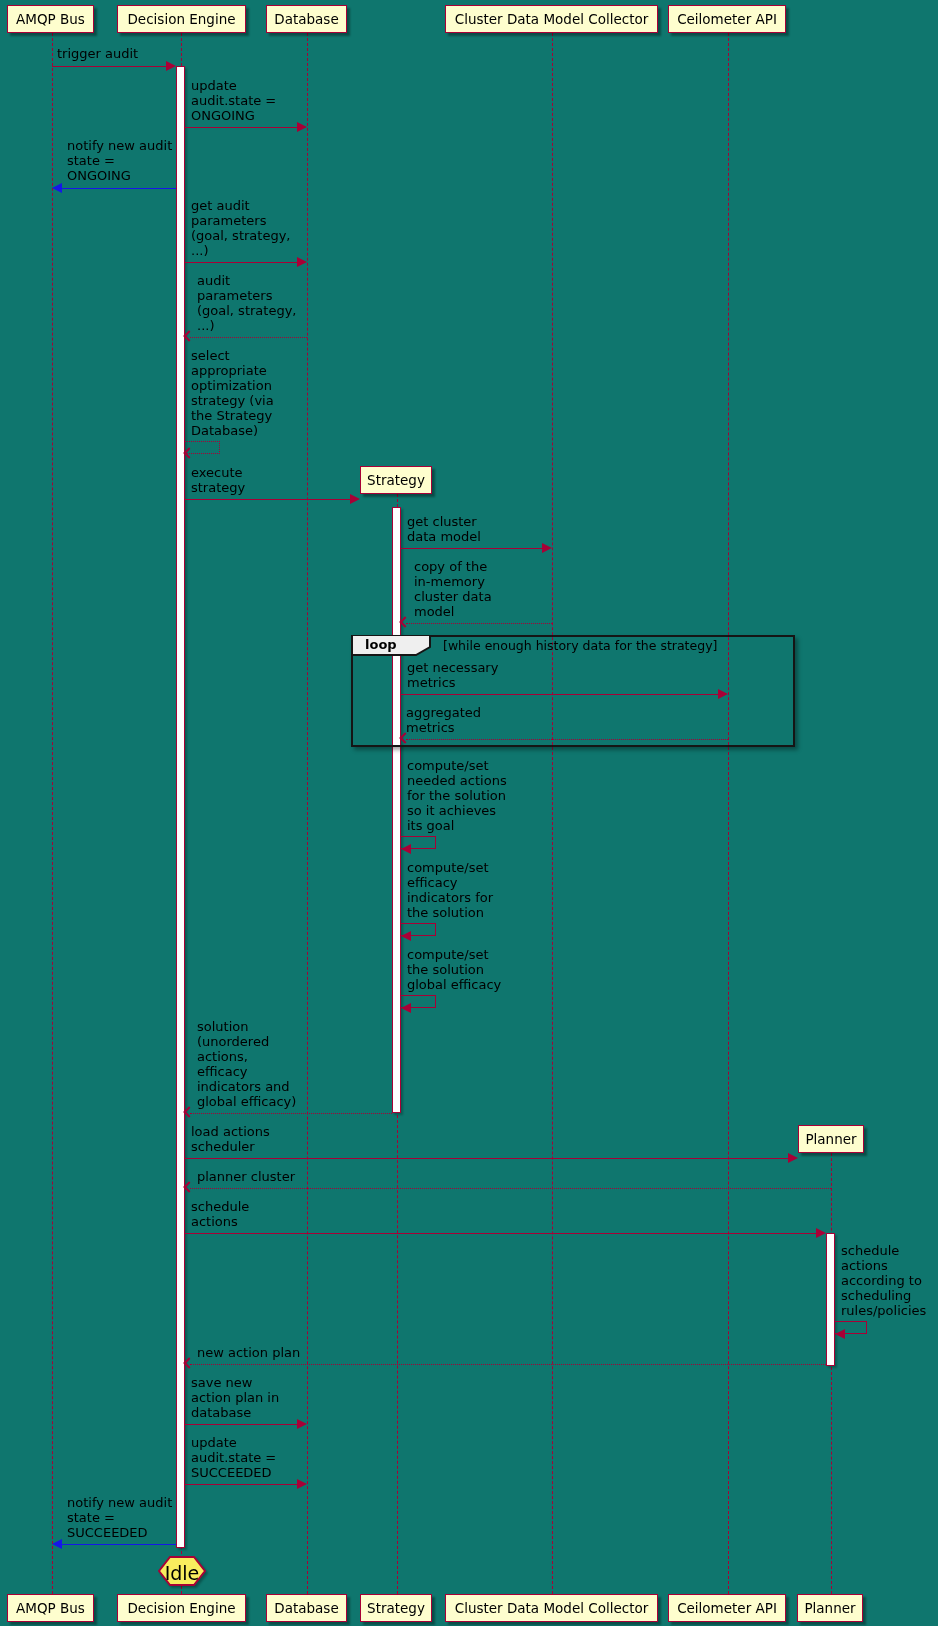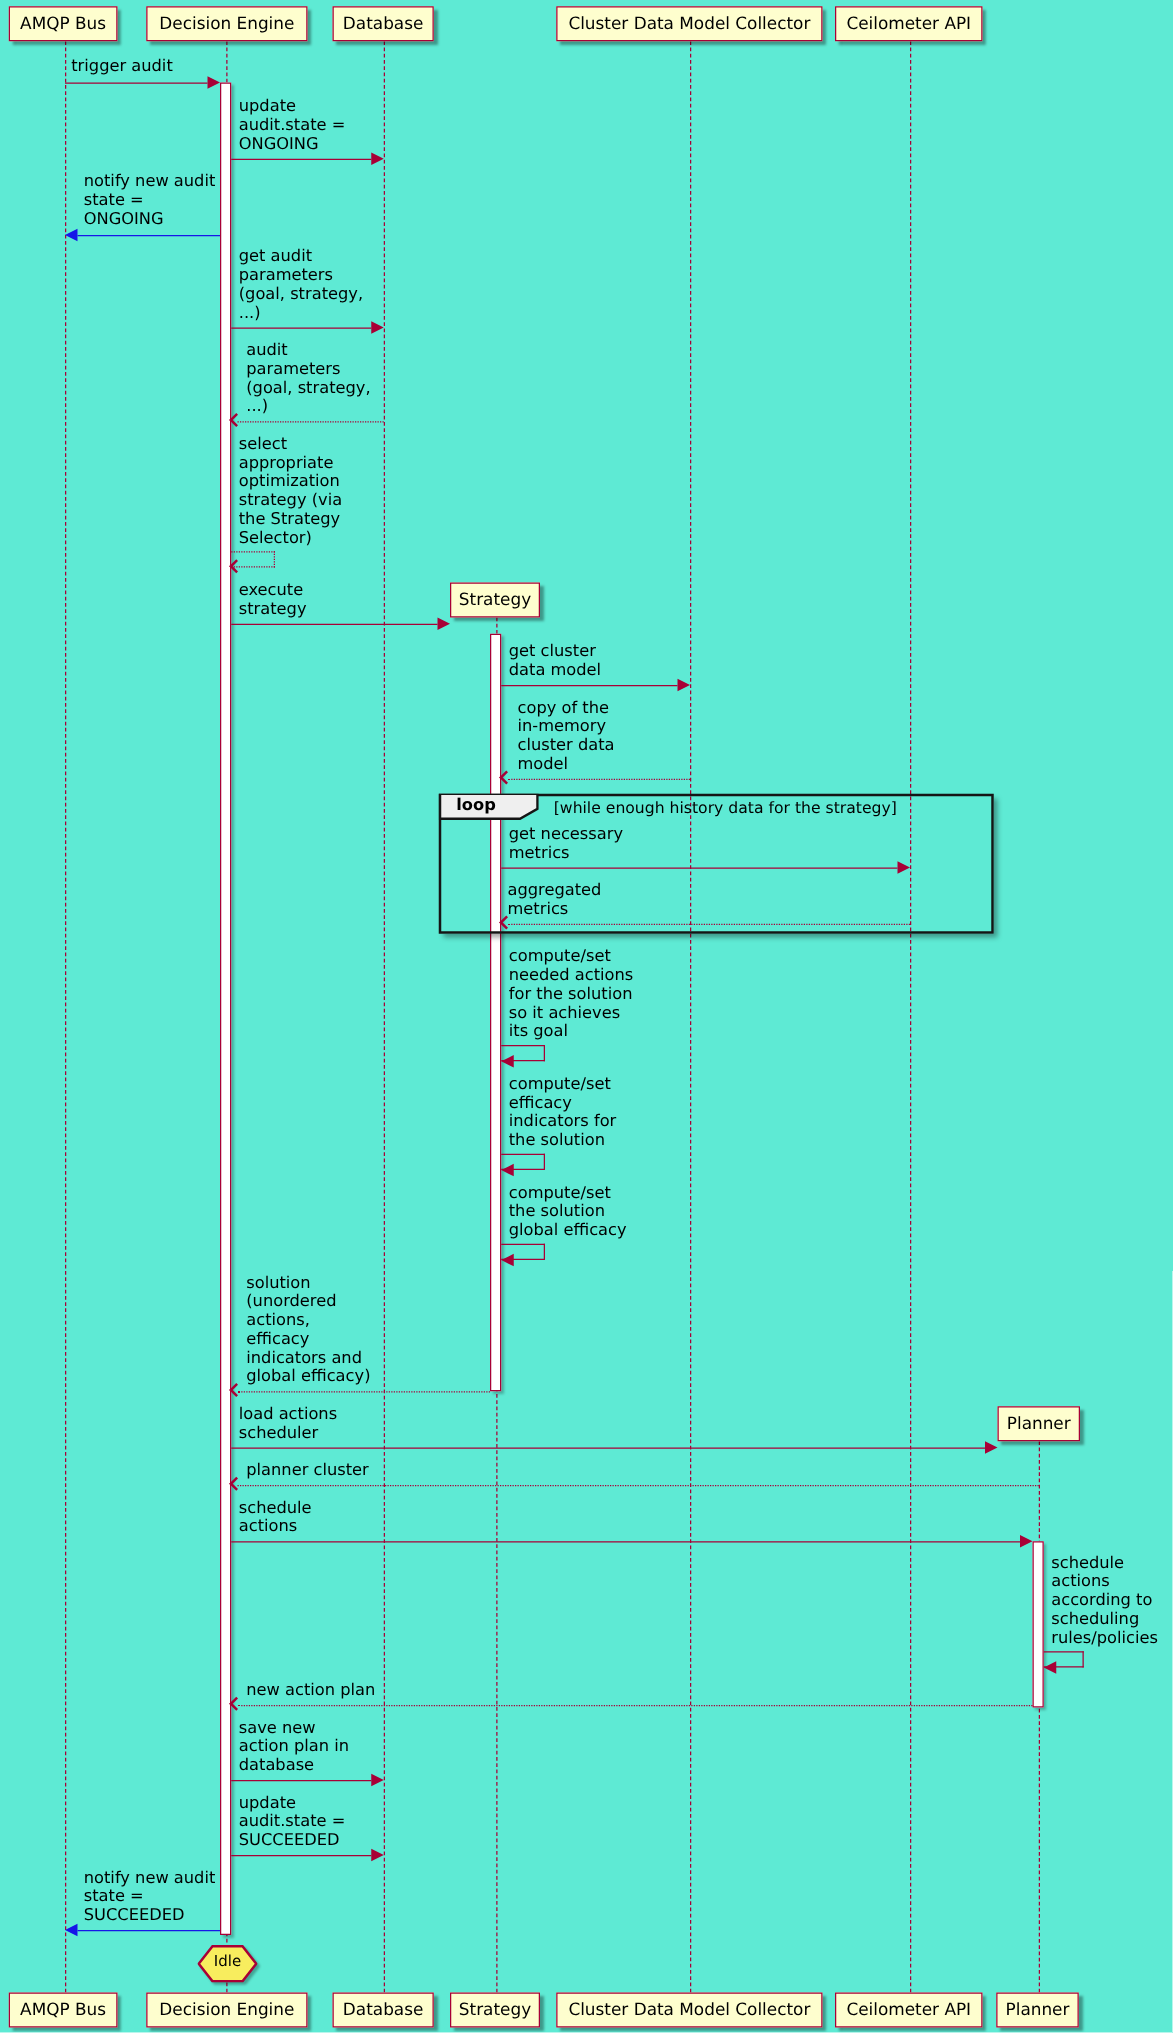--- a/index.html
+++ b/index.html
@@ -1,18 +1,18 @@
 <!DOCTYPE html>
 <html><head>
 <meta charset="utf-8">
 <style>
   * { margin:0; padding:0; box-sizing:border-box; }
   html,body { background:#ffffff; }
   body { font-family:"DejaVu Sans", sans-serif; }
-  .canvas { position:relative; width:938px; height:1626px; background:#5eead4; overflow:hidden; }
+  .canvas { position:relative; width:938px; height:1626px; background:#0f766e; overflow:hidden; }
   .abs { position:absolute; }
   .pbox {
     position:absolute; background:#FEFECE; border:1.8px solid #A80036;
     box-shadow:3px 3px 2px rgba(0,0,0,0.35);
     display:flex; align-items:center; justify-content:center;
     font-size:13.5px; color:#000; white-space:nowrap;
   }
   .ll { position:absolute; width:0; border-left:1.2px dashed #A80036; }
   .bar {
     position:absolute; background:#ffffff; border:1.2px solid #A80036;
@@ -24,21 +24,21 @@
   .ml.blue { border-top-color:#1616E8; }
   .hr { position:absolute; width:0; height:0; border-top:5px solid transparent; border-bottom:5px solid transparent; border-left:10px solid #A80036; }
   .hl { position:absolute; width:0; height:0; border-top:5px solid transparent; border-bottom:5px solid transparent; border-right:10px solid #A80036; }
   .hl.blue { border-right-color:#1616E8; }
   .cl { position:absolute; width:8px; height:8px; border-left:2px solid #A80036; border-bottom:2px solid #A80036; transform:rotate(45deg); }
   .sb { position:absolute; border:1.5px solid #A80036; border-left:none; background:transparent; }
   .sb.dot { border-style:dotted; border-left:none; }
   .loop-frame { position:absolute; border:2px solid #151515; box-shadow:3px 3px 4px rgba(0,0,0,0.35); }
   .loop-kw { position:absolute; font-weight:bold; font-size:13px; color:#000; }
   .loop-cond { position:absolute; font-weight:normal; font-size:12.5px; color:#000; }
-  .hex-label { position:absolute; font-size:12px; color:#000; text-align:center; }
+  .hex-label { position:absolute; font-size:19px; color:#000; text-align:center; }
 </style>
 </head>
 <body>
 
 <div class="canvas">
 
   <div class="ll" style="left:52px;top:33px;height:1561px"></div>
   <div class="ll" style="left:181px;top:33px;height:1561px"></div>
   <div class="ll" style="left:307px;top:33px;height:1561px"></div>
   <div class="ll" style="left:552px;top:33px;height:1561px"></div>
@@ -82,21 +82,21 @@
 (goal, strategy,
 ...)</div>
   <div class="ml dot" style="left:190px;top:337px;width:117px"></div>
   <div class="cl" style="left:185px;top:332px"></div>
 
   <div class="mlabel" style="left:191px;top:348px">select
 appropriate
 optimization
 strategy (via
 the Strategy
-Selector)</div>
+Database)</div>
   <div class="sb dot" style="left:185px;top:441px;width:35px;height:13px"></div>
   <div class="cl" style="left:185px;top:449px"></div>
 
   <div class="mlabel" style="left:191px;top:465px">execute
 strategy</div>
   <div class="ml" style="left:185px;top:499px;width:165px"></div>
   <div class="hr" style="left:350px;top:494px"></div>
   <div class="pbox" style="left:360px;top:466px;width:72px;height:28px">Strategy</div>
   <div class="bar" style="left:392px;top:507px;width:9px;height:606px"></div>
 

